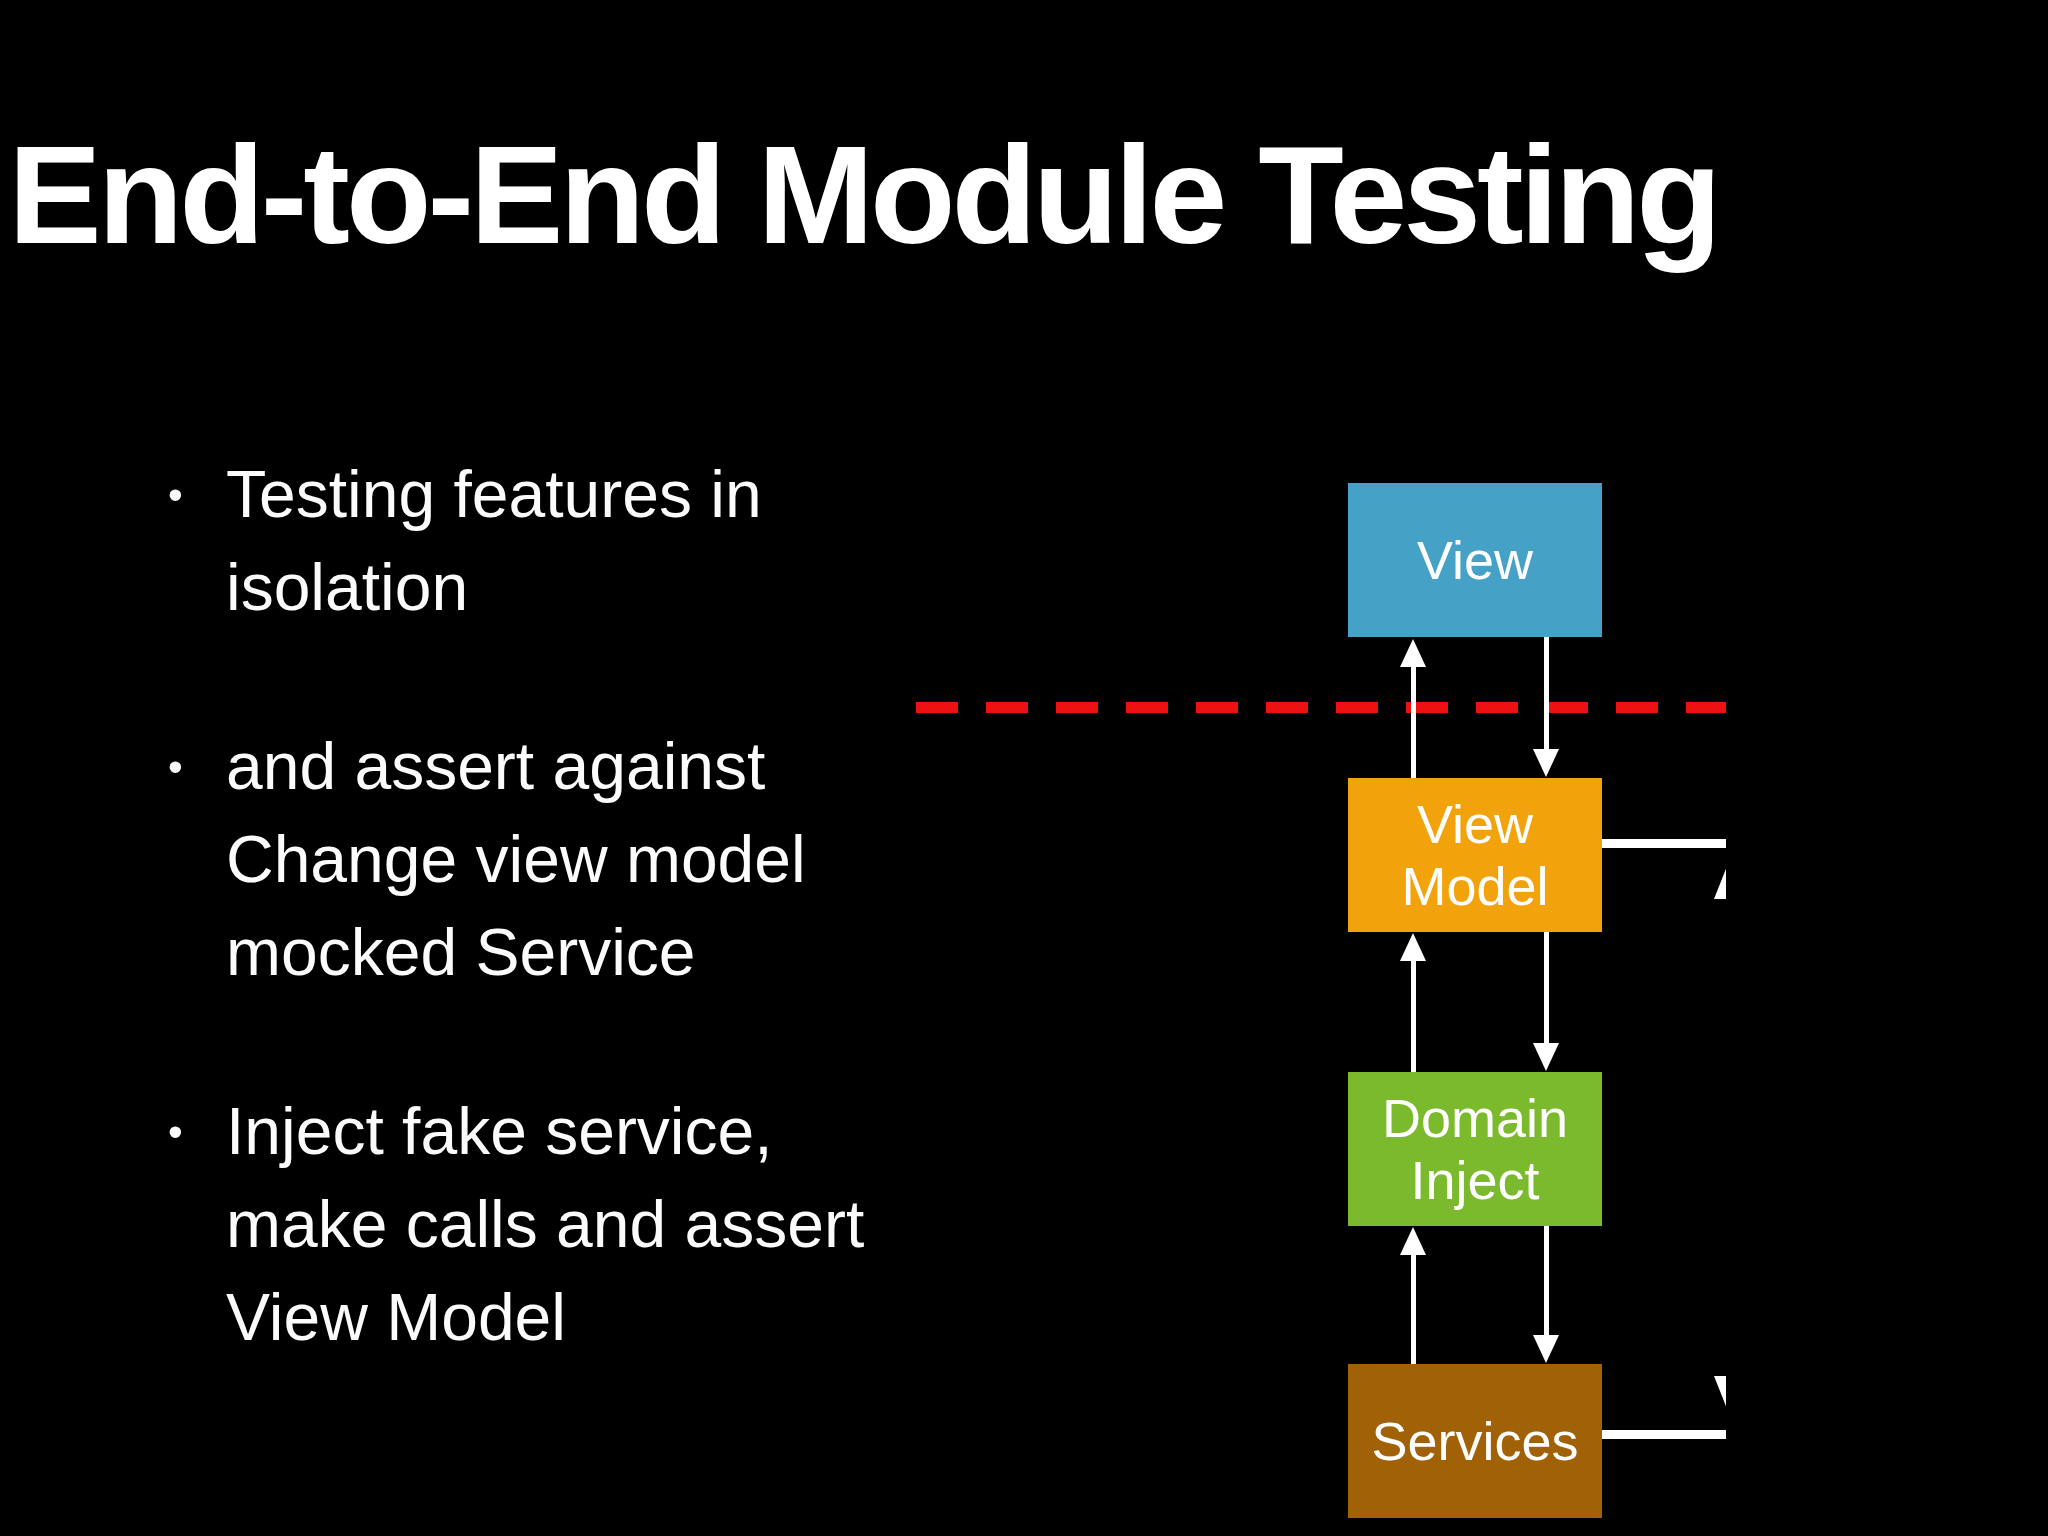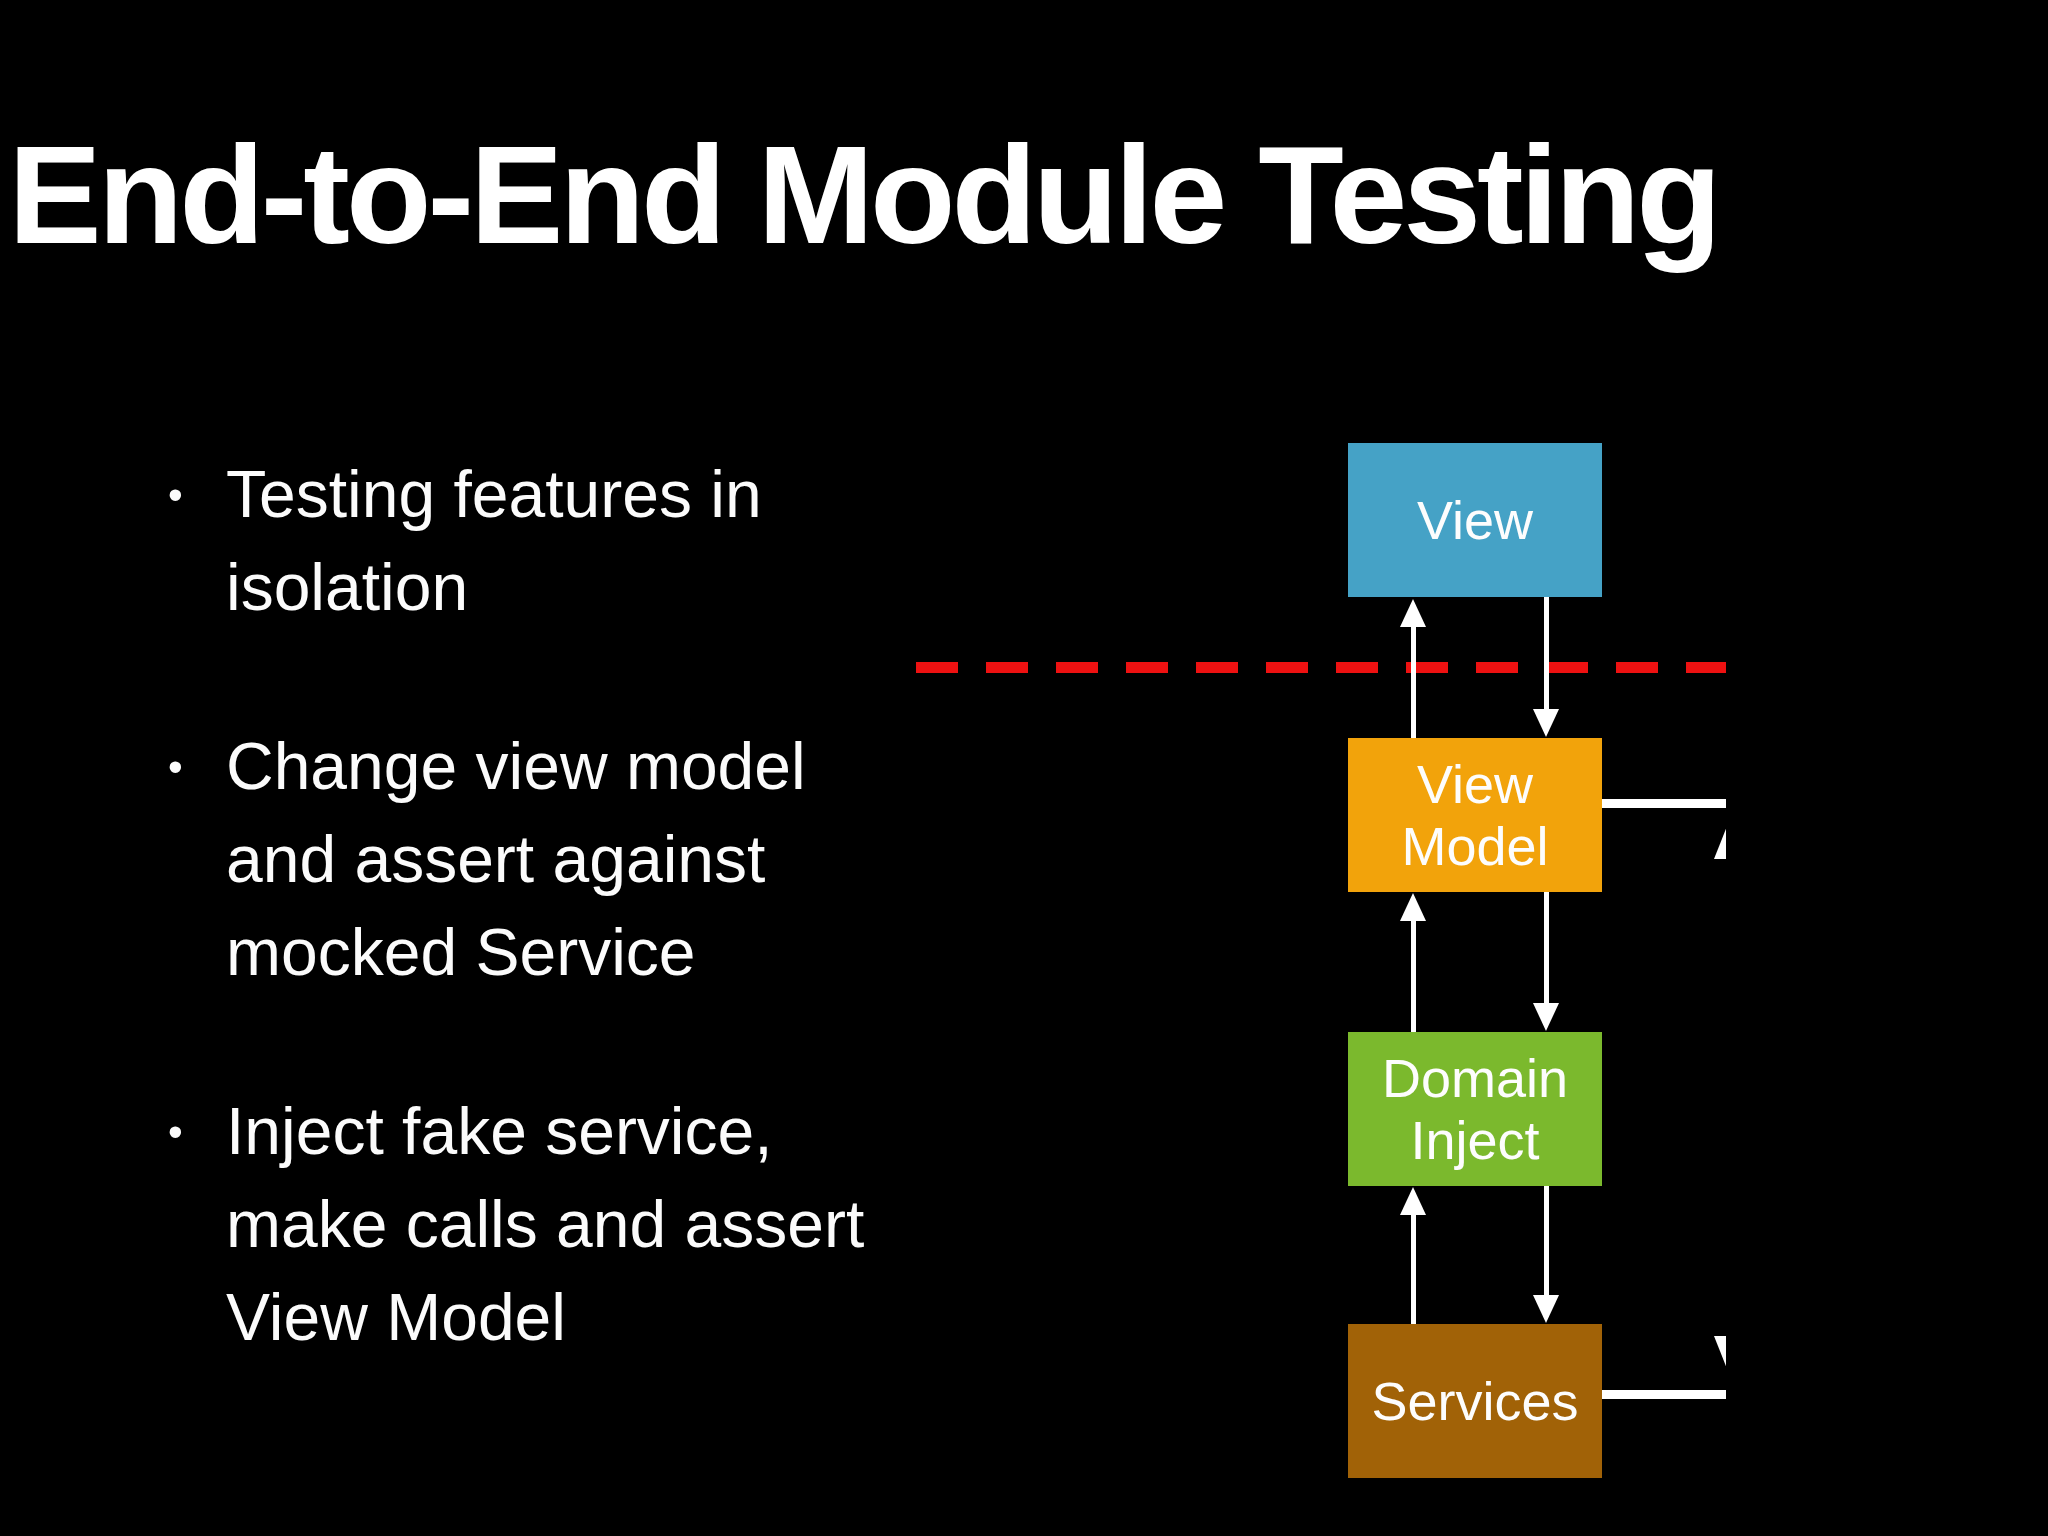--- a/index.html
+++ b/index.html
@@ -36,21 +36,21 @@
   .bullet{display:flex;margin-bottom:86px;}
   .bullet:last-child{margin-bottom:0;}
   .bullet .dot{
     width:58px;
     flex:0 0 58px;
     font-size:42px;
     line-height:93px;
   }
   .bullet .lines{flex:1;}
   
-  .diagram{position:absolute;inset:0;}
+  .diagram{position:absolute;inset:0;margin-top:40px;}
   .boundary{
     position:absolute;
     left:916px;top:662px;
     width:1132px;height:11px;
     background:repeating-linear-gradient(90deg,#ee1111 0 42px,transparent 42px 70px);
   }
   .box{
     position:absolute;
     left:1348px;width:254px;height:154px;
     display:flex;align-items:center;justify-content:center;
@@ -107,22 +107,22 @@
     <div class="bullet">
       <span class="dot">•</span>
       <span class="lines">
         <div>Testing features in</div>
         <div>isolation</div>
       </span>
     </div>
     <div class="bullet">
       <span class="dot">•</span>
       <span class="lines">
+        <div>and assert against</div>
         <div>Change view model</div>
-        <div>and assert against</div>
         <div>mocked Service</div>
       </span>
     </div>
     <div class="bullet">
       <span class="dot">•</span>
       <span class="lines">
         <div>Inject fake service,</div>
         <div>make calls and assert</div>
         <div>View Model</div>
       </span>

